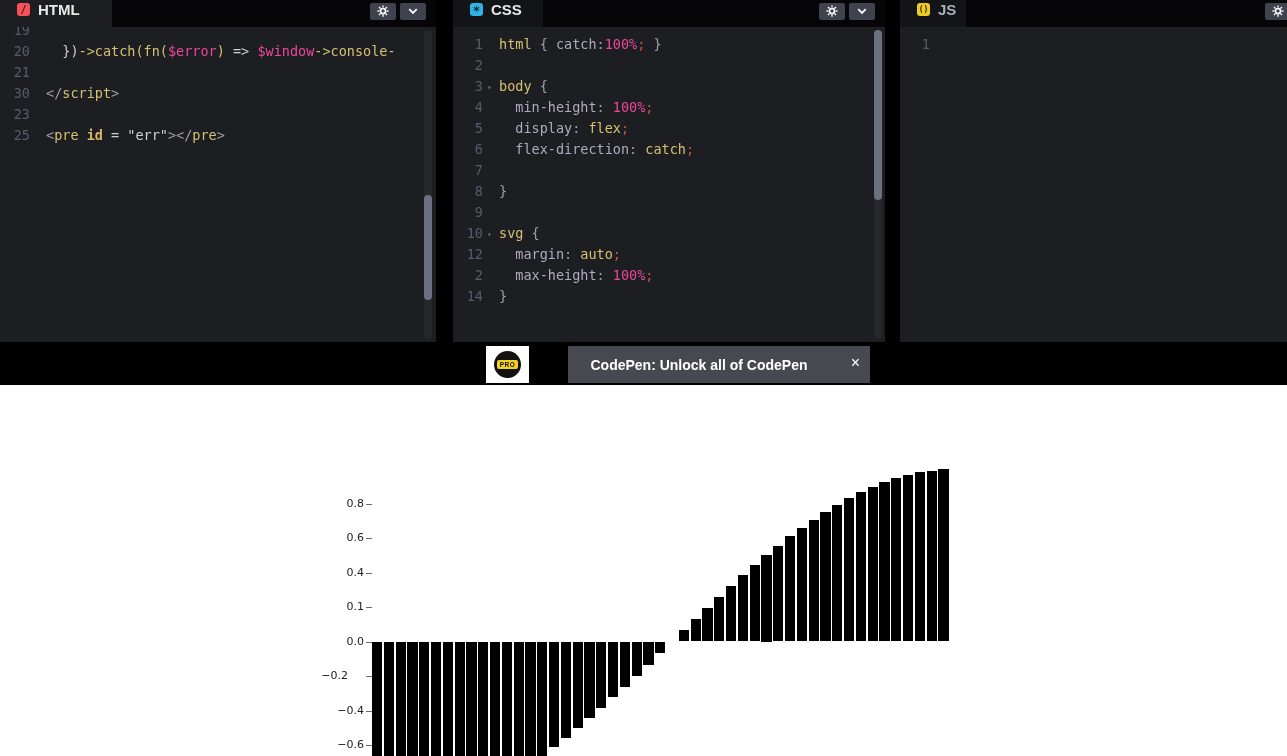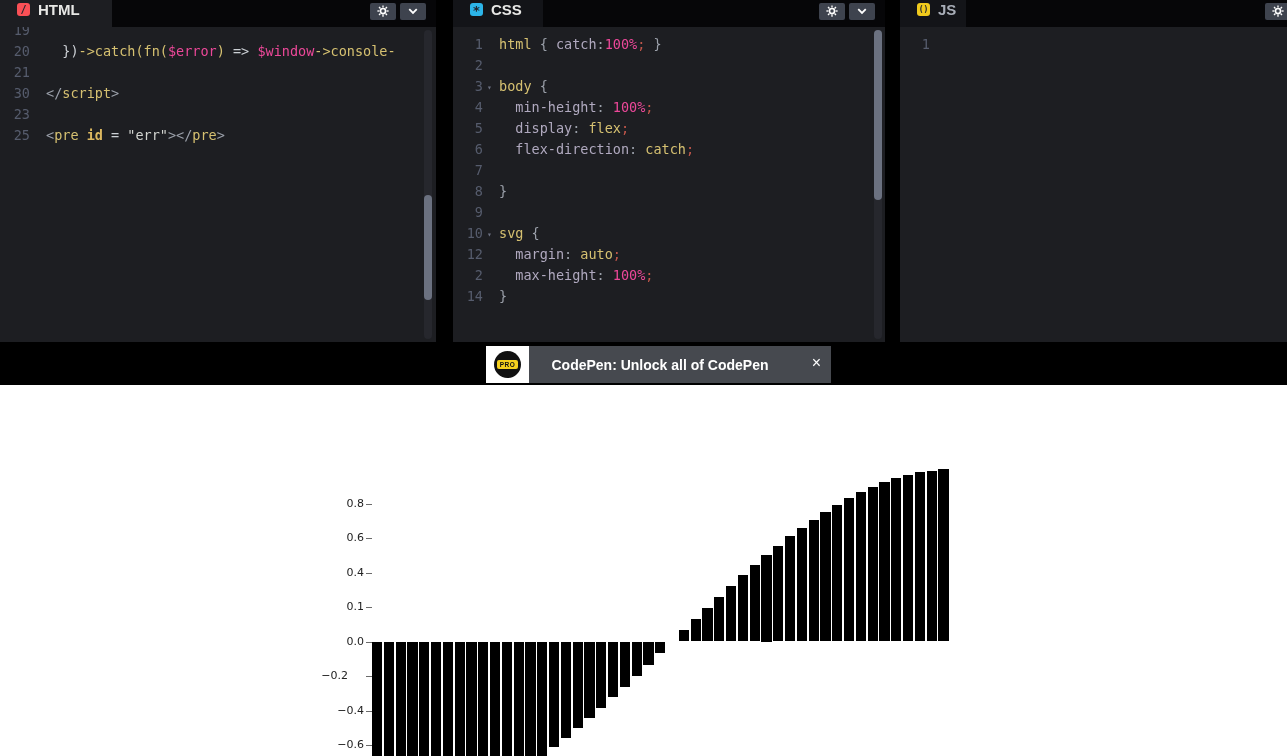--- a/index.html
+++ b/index.html
@@ -29,21 +29,21 @@
   .ln{position:absolute;left:0;top:0;width:30px;text-align:right;color:#565c6d;}
   .fold{position:absolute;left:34px;top:1px;font-size:8px;color:#6b7080;}
   .code-text{position:absolute;left:46px;top:0;}
   .tok-gold{color:#d6c171}.tok-orange{color:#ec4899}.tok-lav{color:#b0a9bf}
   .tok-gray{color:#9ba0aa}.tok-white{color:#ccd0d5}.tok-str{color:#d2d4d0}
   .tok-red{color:#c2574b}.tok-attr{color:#dcb860;font-weight:bold}
   .vtrack{position:absolute;width:8px;background:#26272d;border-radius:4px;}
   .vthumb{position:absolute;width:8px;background:#6b7180;border-radius:4px;cursor:pointer;}
   
   .band{position:absolute;left:0;top:342px;width:1287px;height:43px;background:#000;}
-  .banner{position:absolute;left:486px;top:4px;height:37px;display:flex;}
+  .banner{position:absolute;left:486px;top:4px;height:37px;display:flex;gap:39px;}
   .banner-iconbox{width:43px;height:37px;background:#fff;display:flex;align-items:center;
                   justify-content:center;flex:none;}
   .pro-circle{width:27px;height:27px;border-radius:50%;background:#111;display:flex;
               align-items:center;justify-content:center;}
   .pro-pill{background:#f5d01e;border-radius:2px;padding:1px 3px;font-size:6.5px;font-weight:bold;
             color:#111;letter-spacing:.5px;line-height:7px;}
   .banner-gray{position:relative;width:302px;height:37px;background:#46494f;}
   .banner-text{position:absolute;left:0;right:40px;top:0;bottom:0;display:flex;align-items:center;
                justify-content:center;color:#fff;font-size:14px;font-weight:bold;}
   .banner-close{position:absolute;right:10px;top:8px;color:#fff;font-size:16px;cursor:pointer;}

